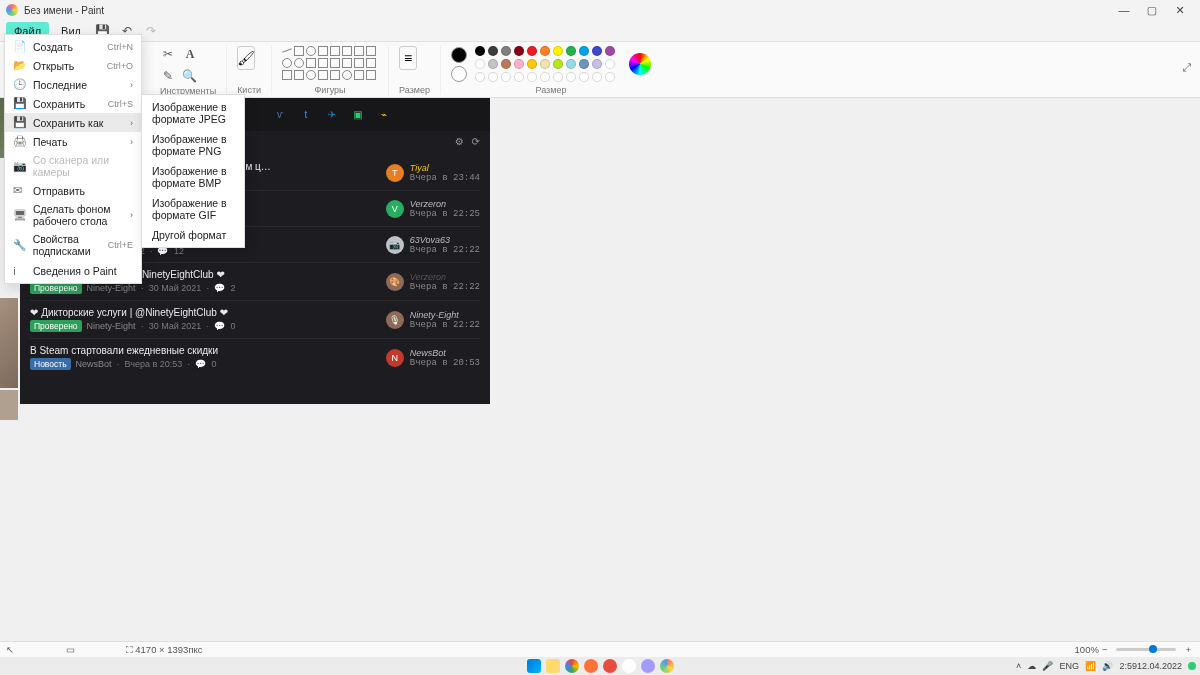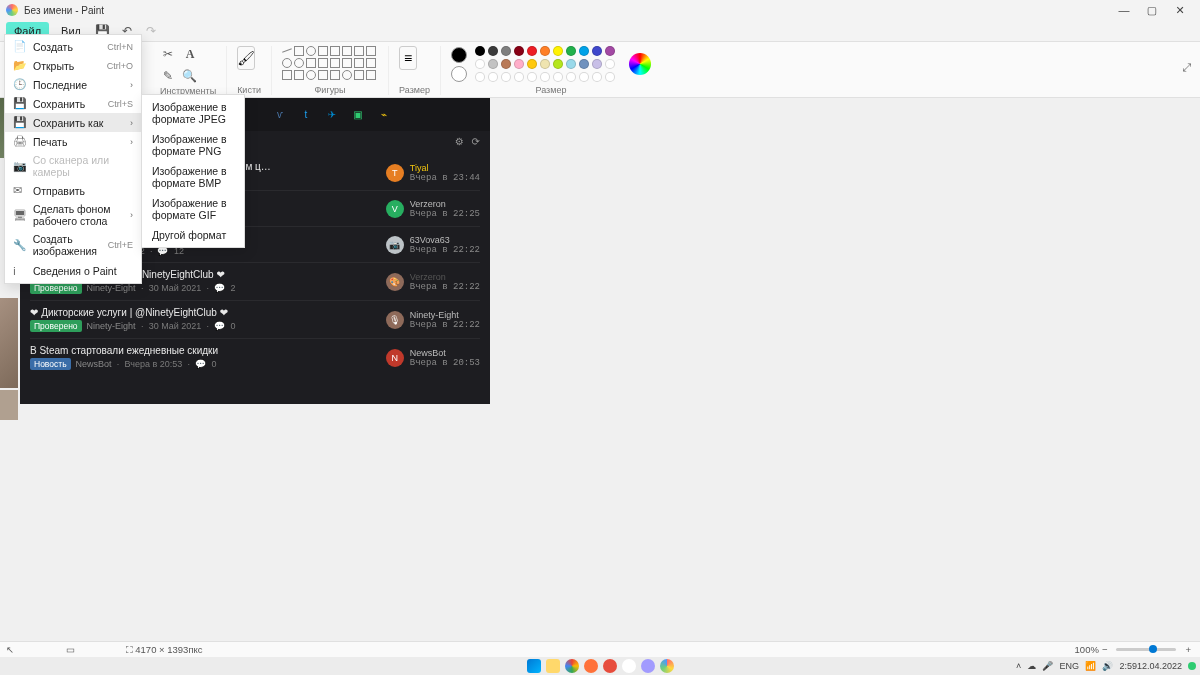--- a/index.html
+++ b/index.html
@@ -65,21 +65,21 @@
 .pleft { flex:1; min-width:0;}
 .ptitle { color:#e8e8e8; font-size:10px; white-space:nowrap; overflow:hidden; text-overflow:ellipsis; }
 .ptitle .check{ color:#888; margin-right:3px;}
 .pmeta { margin-top:2px; font-size:9px; color:#7a7a7a; display:flex; align-items:center; gap:5px;}
 .tag { display:inline-block; padding:1px 4px; border-radius:2px; font-size:8.5px; color:#fff;}
 .tag.green{background:#2e9e5b;}
 .tag.blue{background:#3a6da8;}
 .pright{ display:flex; align-items:center; gap:6px; min-width:76px;}
 .av{width:18px;height:18px;border-radius:50%;display:flex;align-items:center;justify-content:center;font-size:9px;color:#fff;}
 .pstats{display:flex;flex-direction:column;font-size:9px;}
-.pstats .u{color:#bbb;}
+.pstats .u{color:#bbb;font-style:italic;}
 .pstats .t{color:#888;font-family:Liberation Mono, monospace;}
 
 
 .thumbs { position:absolute; top:98px; left:0; width:18px; }
 .thumb{height:60px; margin-bottom:2px; background: linear-gradient(135deg,#5a6a4a,#7a8a6a);}
 .thumb.t2{height:90px; background:linear-gradient(135deg,#a69080,#7d6a5a); margin-top:140px;}
 .thumb.t3{height:30px; background:#b0a090;}
 
 
 .statusbar { position:absolute; bottom:18px; left:0; right:0; height:16px; border-top:1px solid #e0e0e0; display:flex; align-items:center; font-size:9.5px; color:#555; padding:0 6px; background:#fafafa;}
@@ -258,21 +258,21 @@
       <span class="ddicon">✉</span>
       <span>Отправить</span>
     </div>
     <div class="dditem">
       <span class="ddicon">🖥</span>
       <span>Сделать фоном рабочего стола</span>
       <span class="ddarrow">›</span>
     </div>
     <div class="dditem">
       <span class="ddicon">🔧</span>
-      <span>Создать изображения</span>
+      <span>Свойства подписками</span>
       <span class="ddshort">Ctrl+E</span>
     </div>
     <div class="dditem">
       <span class="ddicon">ℹ</span>
       <span>Сведения о Paint</span>
     </div>
   </div>
 <div class="submenu" id="saveAsMenu">
     <div class="smitem">Изображение в формате JPEG</div>
     <div class="smitem">Изображение в формате PNG</div>

